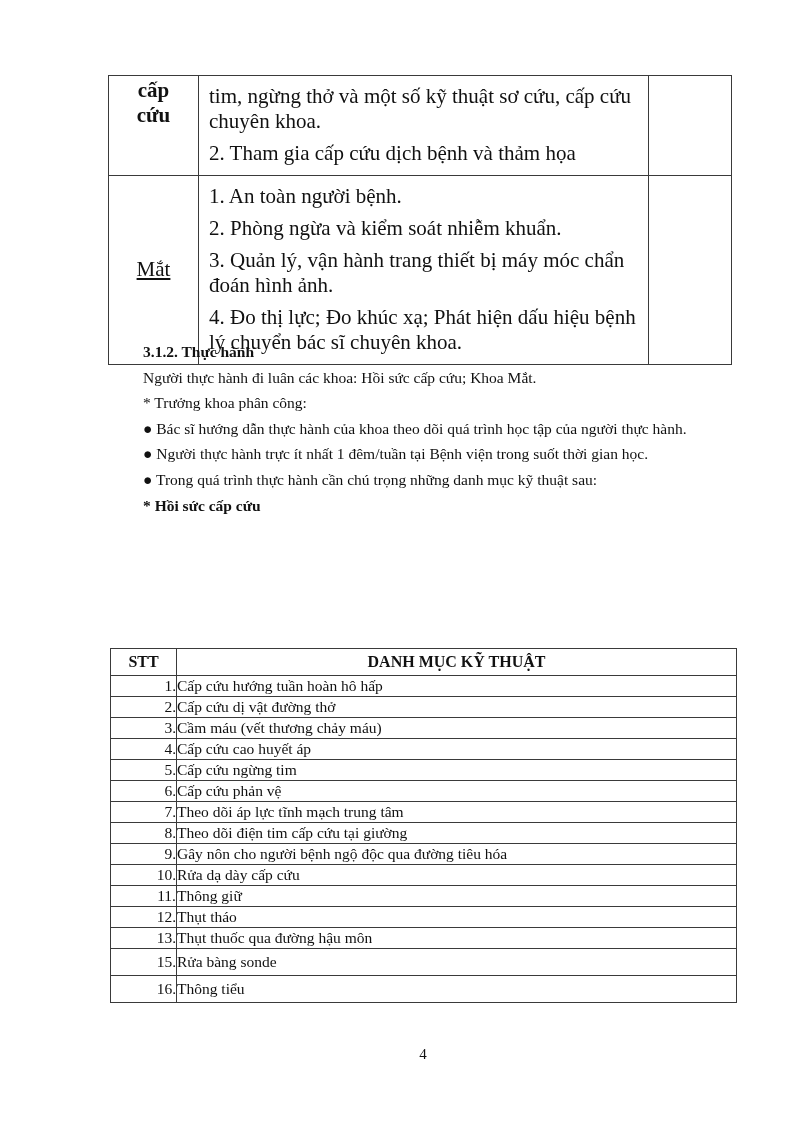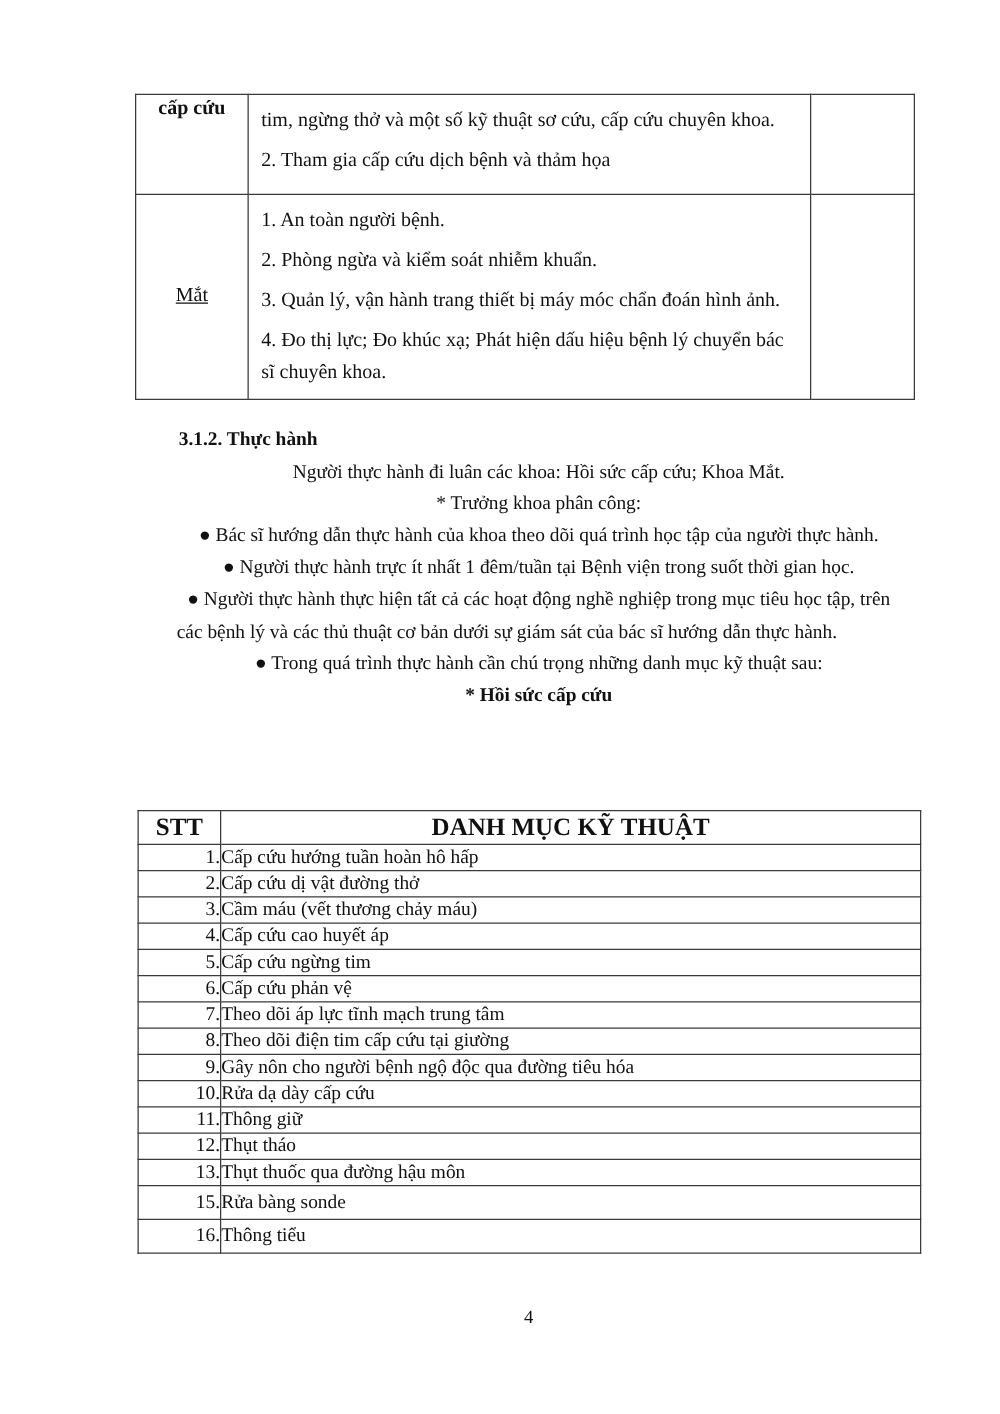--- a/index.html
+++ b/index.html
@@ -16,21 +16,21 @@
     background: #ffffff;
     overflow: hidden;
   }
 
   
   table.top-table {
     position: absolute; left: 108px; top: 75px;
     width: 623px;
     border-collapse: collapse;
     table-layout: fixed;
-    font-size: 16px;
+    font-size: 21px;
   }
   table.top-table td {
     border: 1px solid #3a3a3a;
     vertical-align: top;
     padding: 2px 10px;
   }
   table.top-table col.c-label { width: 90px; }
   table.top-table col.c-body  { width: 450px; }
   table.top-table col.c-note  { width: 83px; }
   table.top-table tr.r1 { height: 80px; }
@@ -41,41 +41,41 @@
   td.body-cell p { margin: 6px 0 7px 0; line-height: 25px; }
 
   
   .section {
     position: absolute; left: 92px; top: 339px;
     width: 627px;
     font-size: 15.5px;
     line-height: 25.6px;
   }
   .section .h { font-weight: bold; font-size: 15.5px; text-indent: 51px; }
-  .section p { text-indent: 51px; text-align: center; }
+  .section p { text-indent: 51px; }
   .section p.bold { font-weight: bold; }
 
   
   table.tech-table {
     position: absolute; left: 110px; top: 648px;
     width: 626px;
     border-collapse: collapse;
     table-layout: fixed;
     font-size: 15.5px;
   }
   table.tech-table col.c-stt  { width: 66px; }
   table.tech-table col.c-name { width: 560px; }
   table.tech-table th, table.tech-table td {
     border: 1px solid #3a3a3a;
     padding: 0;
     vertical-align: middle;
     overflow: hidden;
   }
   table.tech-table tr.head { height: 27px; }
-  table.tech-table th { font-weight: bold; font-size: 20px; }
+  table.tech-table th { font-weight: bold; font-size: 16px; }
   table.tech-table tr.row { height: 21px; line-height: 20px; }
   table.tech-table tr.row.tall { height: 27px; line-height: 26px; }
   td.stt-cell { text-align: right; padding-right: 9px; }
   td.name-cell { padding-left: 4px; }
 
   
   .page-number {
     position: absolute; left: 110px; top: 1046px;
     width: 626px;
     text-align: center;
@@ -114,21 +114,20 @@
       </tr>
     </tbody>
   </table>
 
   <div class="section">
     <div class="h">3.1.2. Thực hành</div>
     <p>Người thực hành đi luân các khoa: Hồi sức cấp cứu; Khoa Mắt.</p>
     <p>* Trưởng khoa phân công:</p>
     <p>● Bác sĩ hướng dẫn thực hành của khoa theo dõi quá trình học tập của người thực hành.</p>
     <p>● Người thực hành trực ít nhất 1 đêm/tuần tại Bệnh viện trong suốt thời gian học.</p>
-    <p>● Người thực hành thực hiện tất cả các hoạt động nghề nghiệp trong mục tiêu học tập, trên các bệnh lý và các thủ thuật cơ bản dưới sự giám sát của bác sĩ hướng dẫn thực hành.</p>
     <p>● Trong quá trình thực hành cần chú trọng những danh mục kỹ thuật sau:</p>
     <p class="bold">* Hồi sức cấp cứu</p>
   </div>
 
   <table class="tech-table">
     <colgroup>
         <col class="c-stt">
         <col class="c-name">
       </colgroup>
     <tbody>

